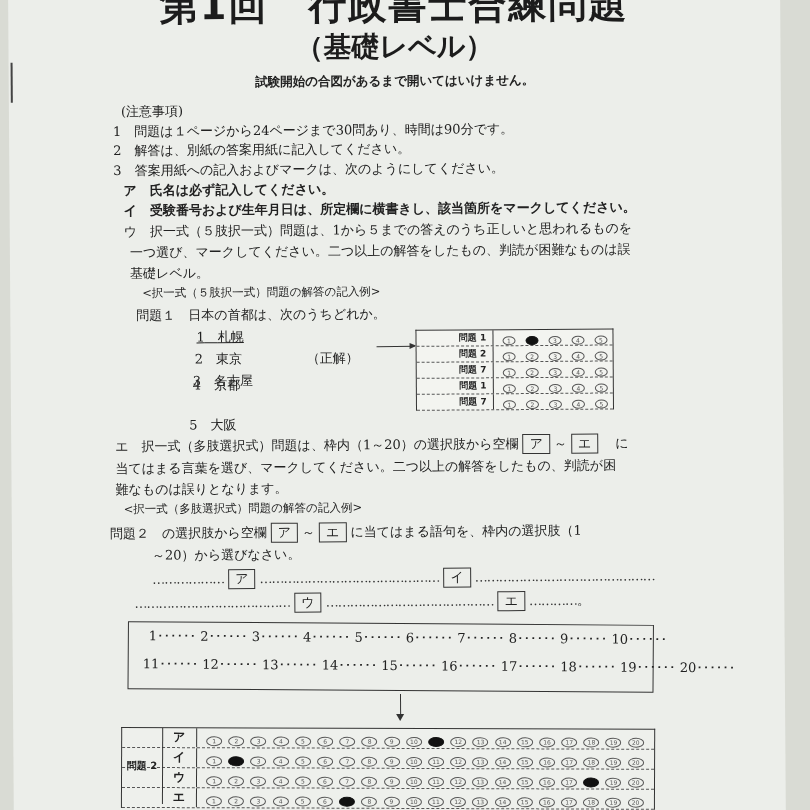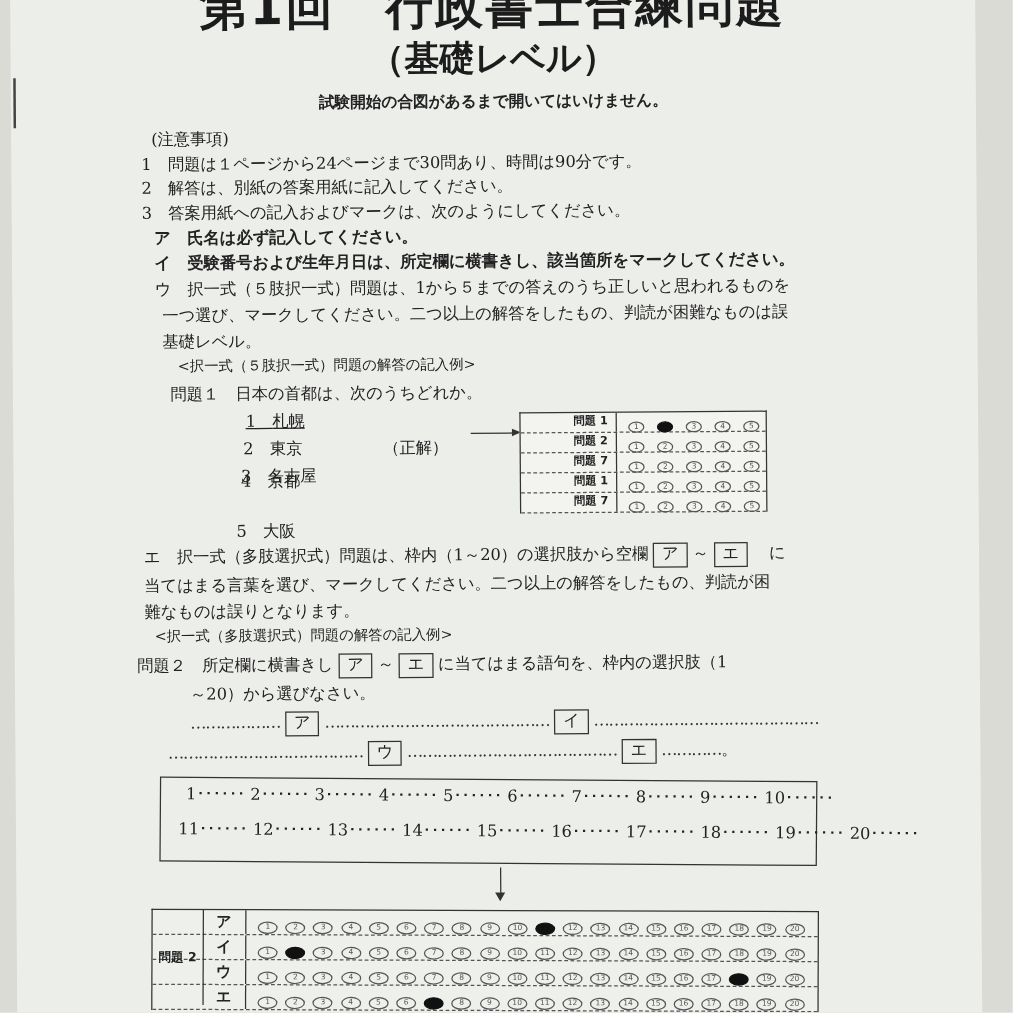--- a/index.html
+++ b/index.html
@@ -113,21 +113,21 @@
     </div>
 
   <div class="ln" style="left:104px;top:455px;">
     <span>エ</span>　<span>択一式（多肢選択式）問題は、枠内（1～20）の選択肢から空欄</span><span class="box">ア</span><span>～</span><span class="box">エ</span>　<span>に</span>
   </div>
   <div class="ln" style="left:104px;top:478px;">当てはまる言葉を選び、マークしてください。二つ以上の解答をしたもの、判読が困</div>
   <div class="ln" style="left:104px;top:499px;">難なものは誤りとなります。</div>
 
   <div class="ln" style="left:112px;top:520px;font-size:11.5px;">&lt;択一式（多肢選択式）問題の解答の記入例&gt;</div>
   <div class="ln" style="left:98px;top:542px;">
-    <span>問題２</span>　<span>所定欄に横書きし</span><span class="box">ア</span><span>～</span><span class="box">エ</span><span>に当てはまる語句を、枠内の選択肢（1</span>
+    <span>問題２</span>　<span>の選択肢から空欄</span><span class="box">ア</span><span>～</span><span class="box">エ</span><span>に当てはまる語句を、枠内の選択肢（1</span>
   </div>
   <div class="ln" style="left:140px;top:565px;">～20）から選びなさい。</div>
 
   <div class="ln" style="left:140px;top:588px;">
     <span class="dots">………………</span><span class="box">ア</span><span class="dots">………………………………………</span><span class="box">イ</span><span class="dots">………………………………………</span>
   </div>
   <div class="ln" style="left:122px;top:612px;">
     <span class="dots">…………………………………</span><span class="box">ウ</span><span class="dots">……………………………………</span><span class="box">エ</span><span class="dots">…………</span><span>。</span>
   </div>
 

